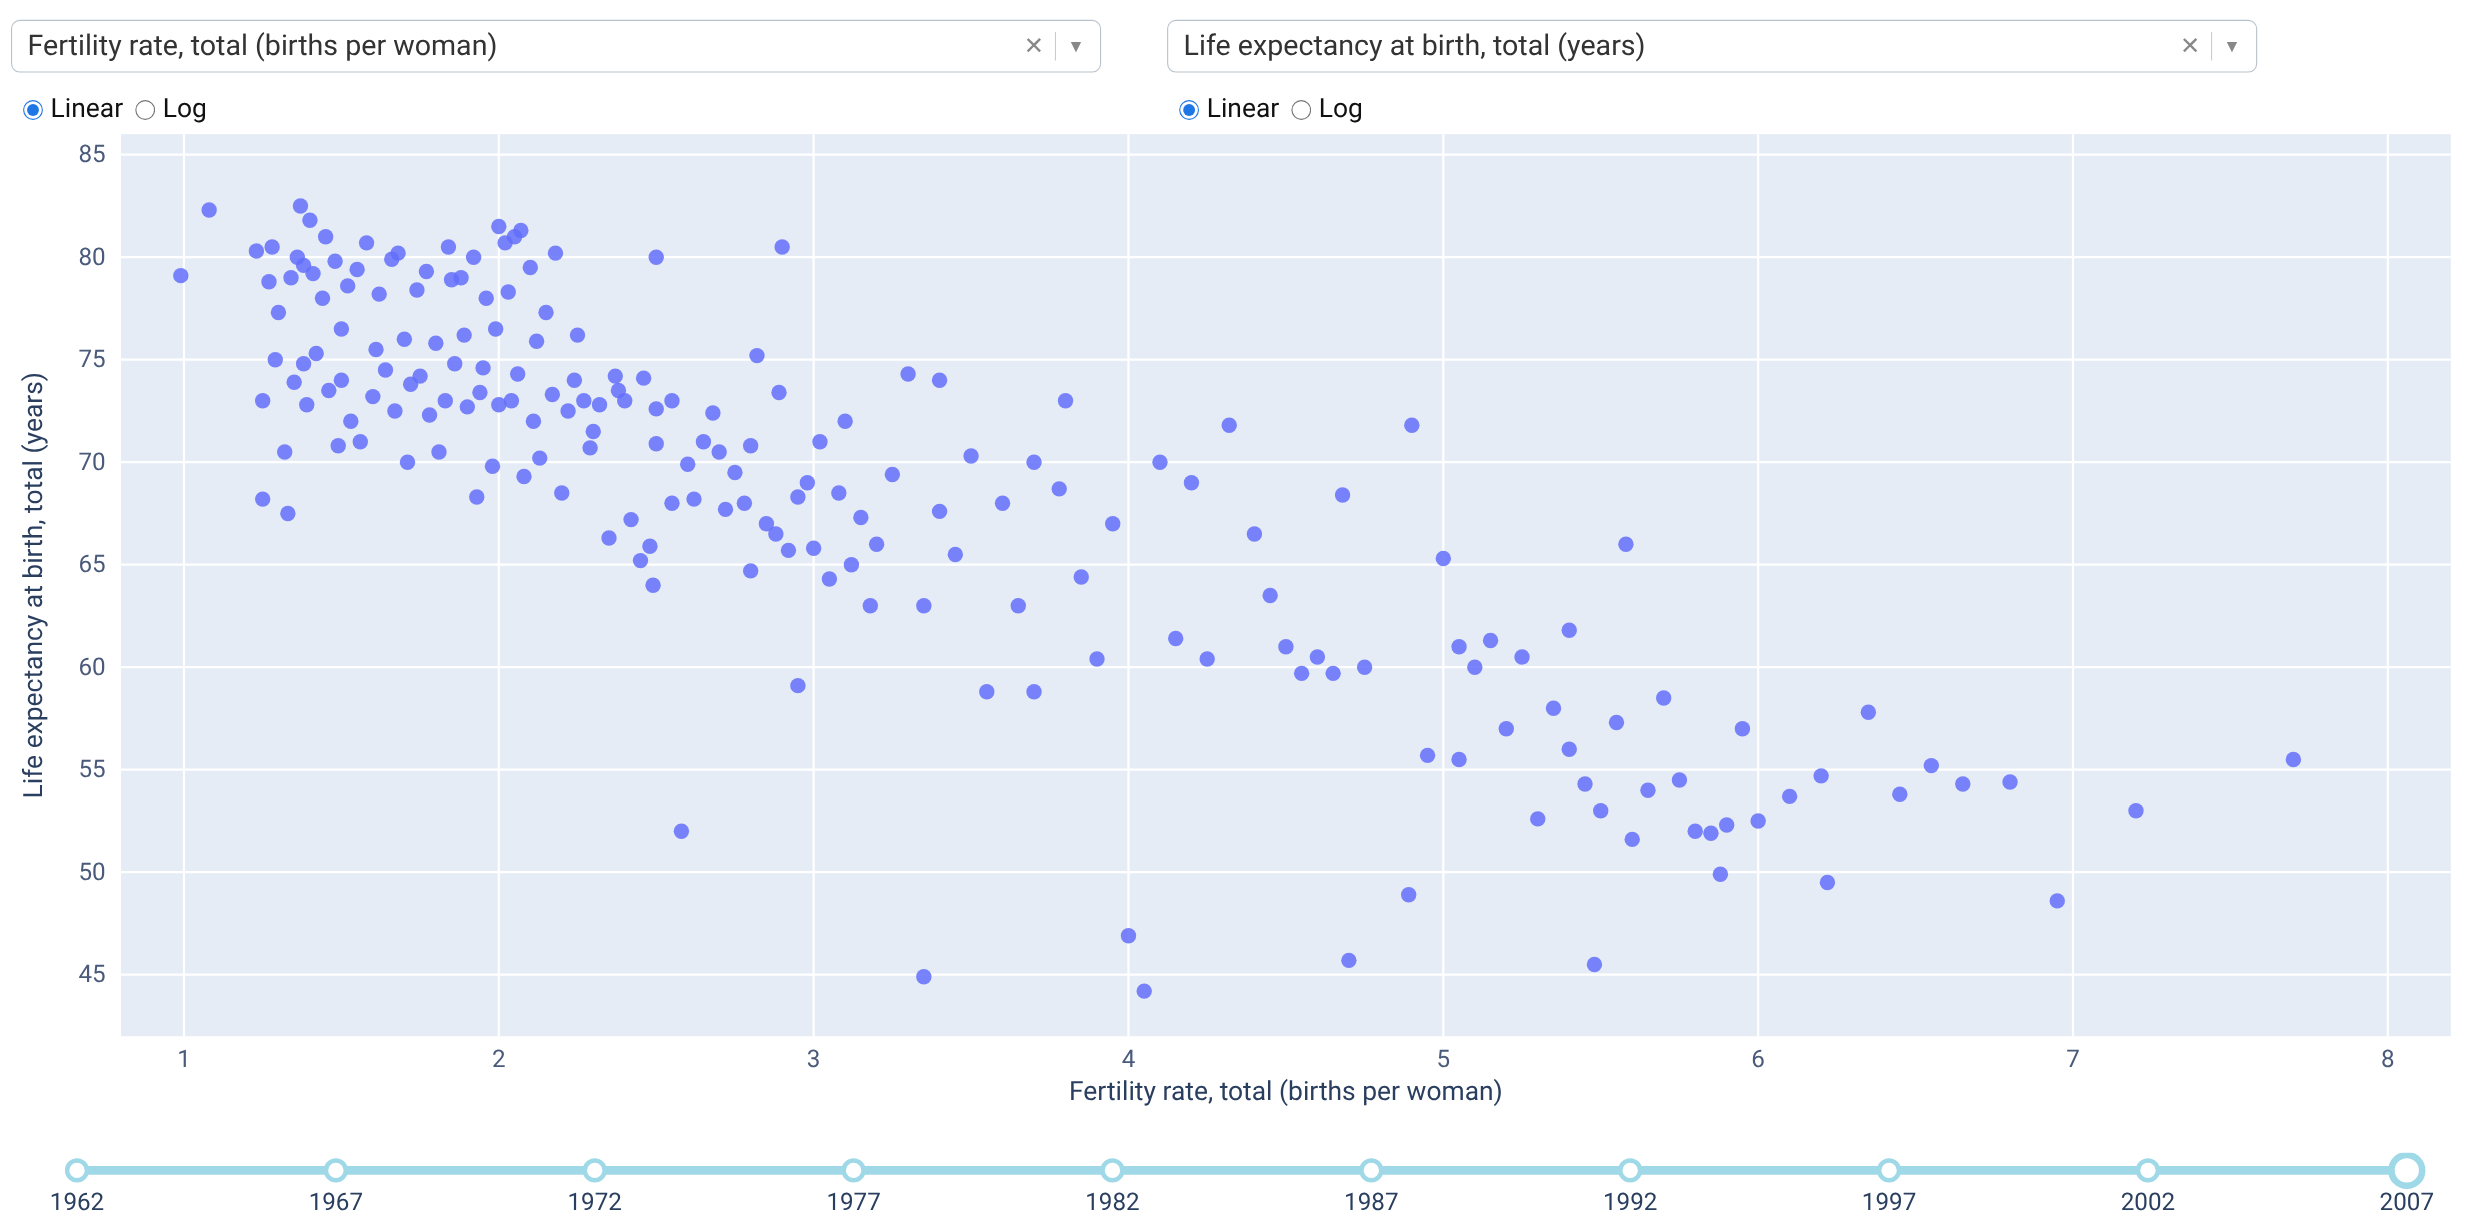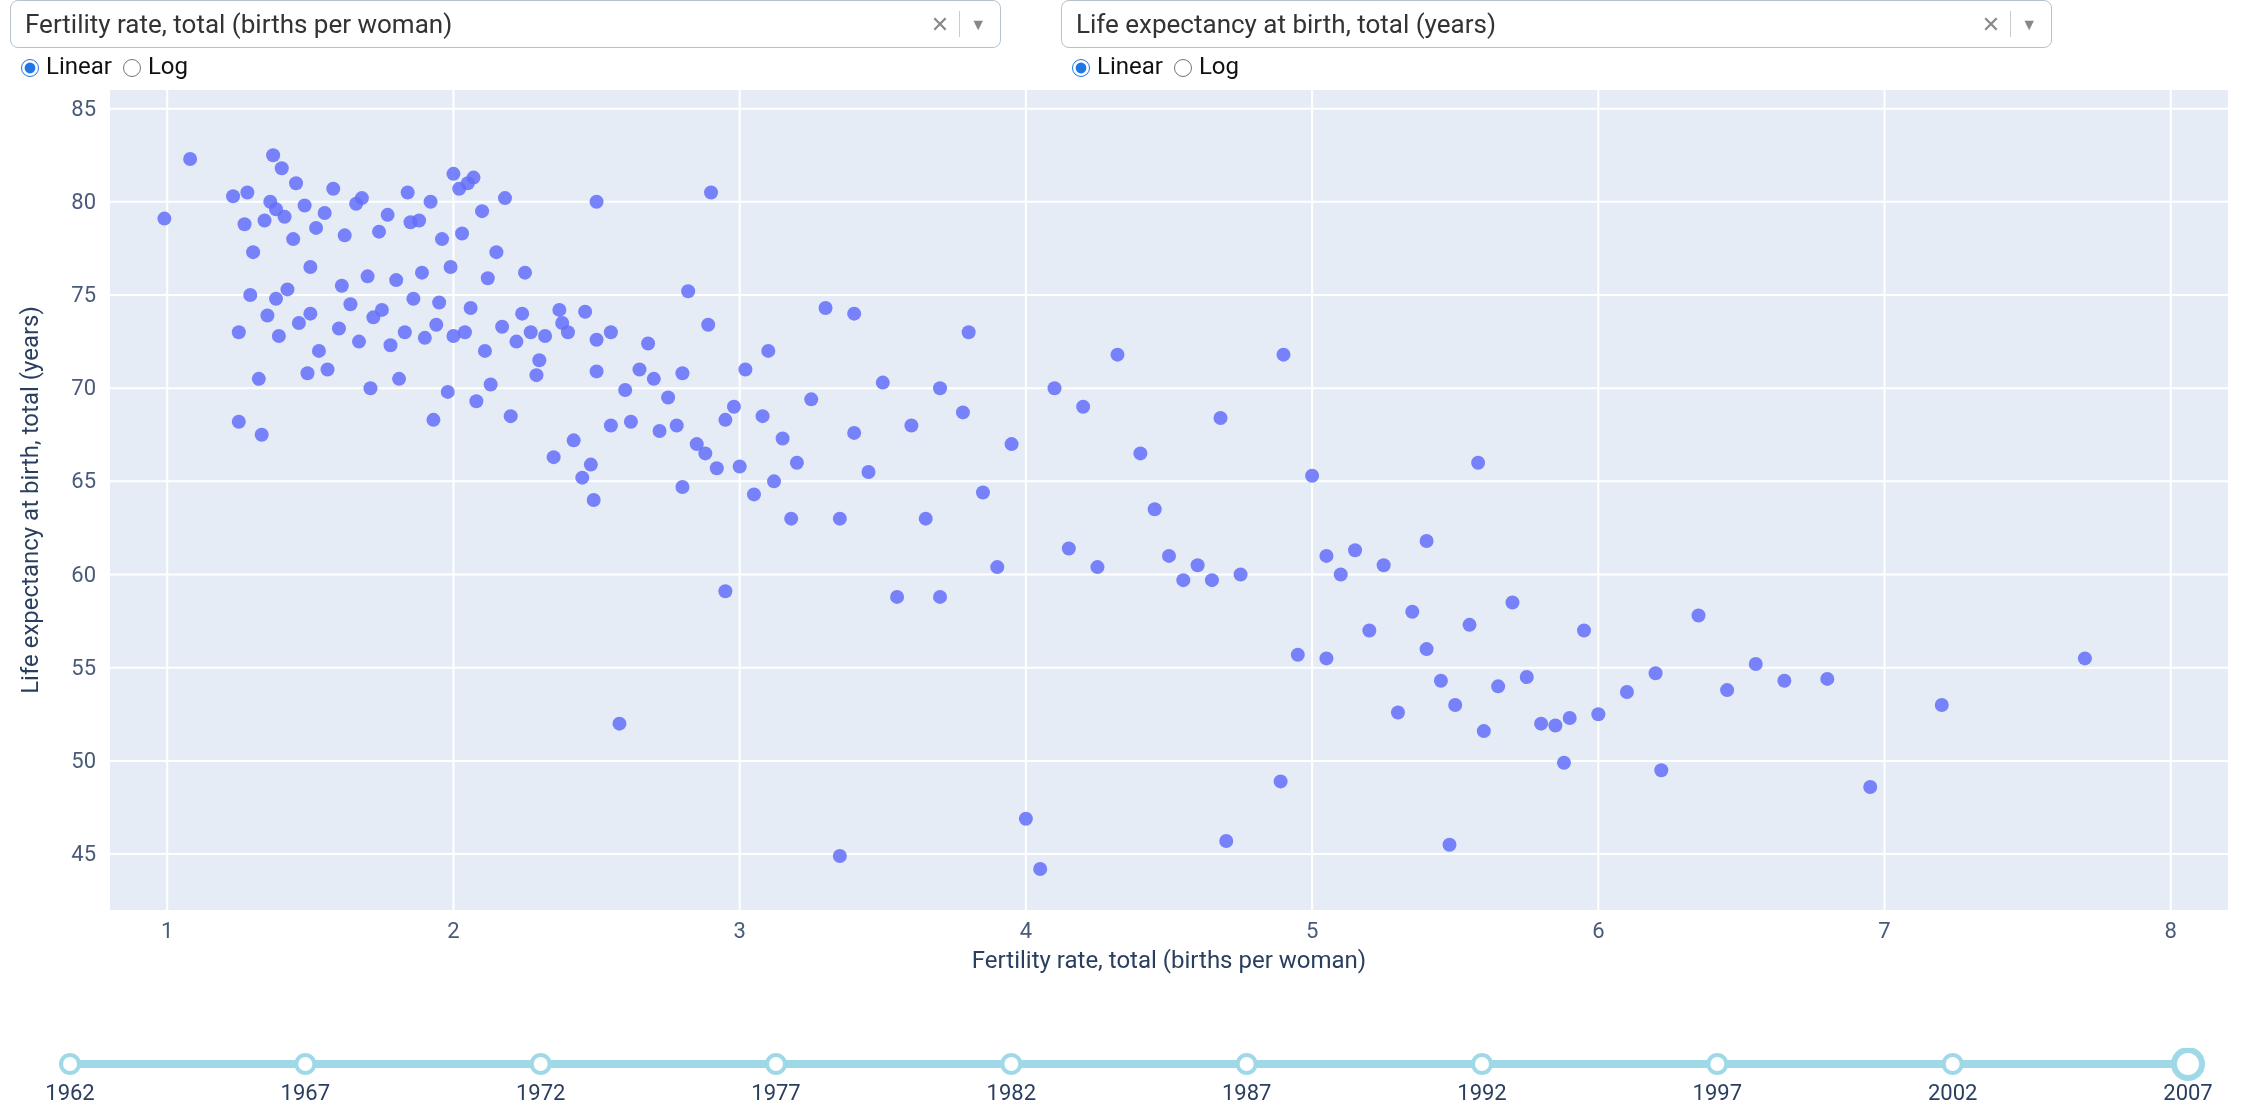--- a/index.html
+++ b/index.html
@@ -1,22 +1,22 @@
 <!DOCTYPE html>
 <html><head>
 <meta charset="utf-8">
 <style>
   html,body{margin:0;padding:0;width:100%;height:100%;font-family:-apple-system,BlinkMacSystemFont,"Segoe UI",Roboto,Helvetica,Arial,sans-serif;background:#fff;color:#2a3f5f;}
-  .app{display:flex;flex-direction:column;width:2062px;height:1118px;box-sizing:border-box;padding:0 10px 0 10px;}
+  .app{display:flex;flex-direction:column;width:2062px;height:1118px;box-sizing:border-box;padding:18px 10px 0 10px;}
   .controls{display:flex;gap:60px;}
   .control-col{flex:1;display:flex;flex-direction:column;gap:4px;}
   .dd{display:flex;align-items:center;justify-content:space-between;border:1px solid #b8c2cc;border-radius:8px;padding:8px 14px;font-size:26px;color:#333;background:#fff;}
   .dd .dd-icons{display:flex;align-items:center;gap:10px;color:#888;}
   .dd .sep{width:1px;height:26px;background:#ccc;}
-  .scale-row{display:flex;align-items:center;gap:6px;font-size:24px;color:#111;padding-left:6px;}
+  .scale-row{display:flex;align-items:center;gap:6px;font-size:24px;color:#111;padding-left:6px;margin-top:14px;}
   .scale-row label{display:flex;align-items:center;gap:4px;}
   input[type=radio]{width:18px;height:18px;accent-color:#1f77e6;}
   .chart-wrap{flex:1;position:relative;}
   svg.chart{display:block;}
   .tick text{font-size:22px;fill:#4a5a7a;}
   .axis-label{font-size:24px;fill:#2a3f5f;}
   .plot-bg{fill:#e5ecf6;}
   .grid line{stroke:#fff;stroke-width:2;}
   .pt{fill:#636efa;opacity:0.85;}
   .timeline{height:70px;position:relative;}

